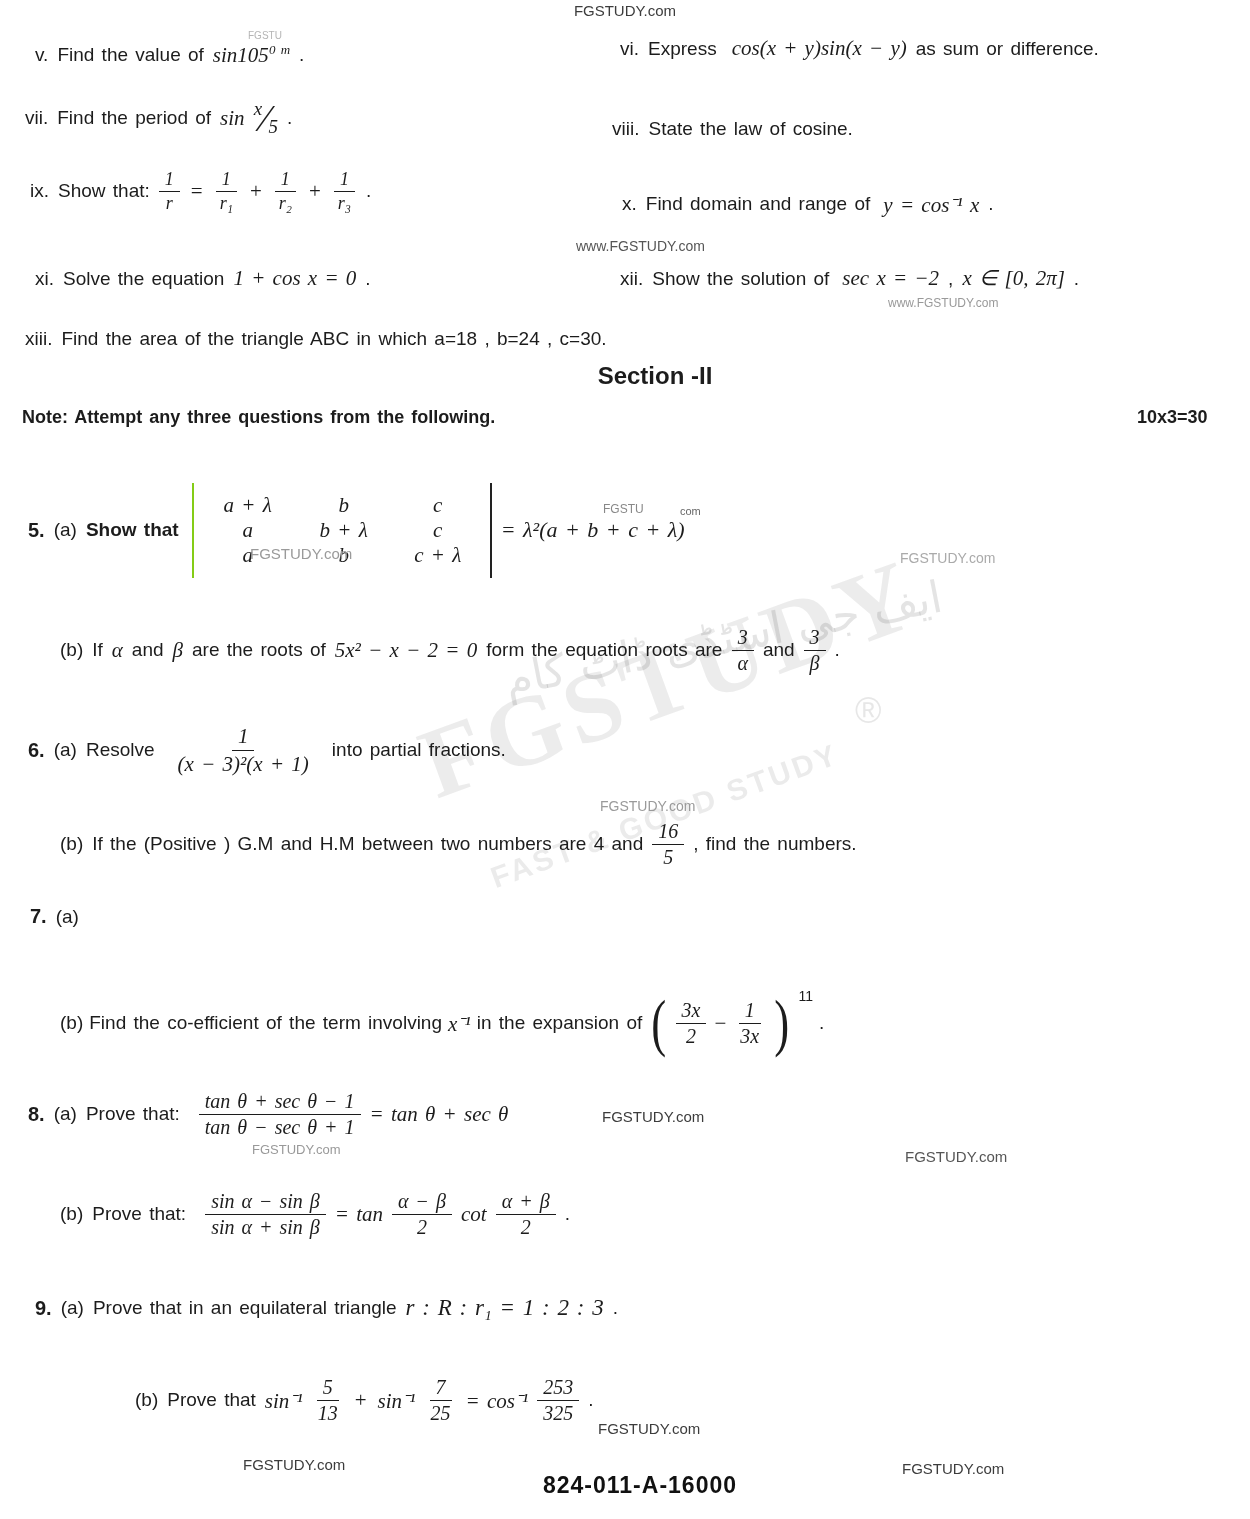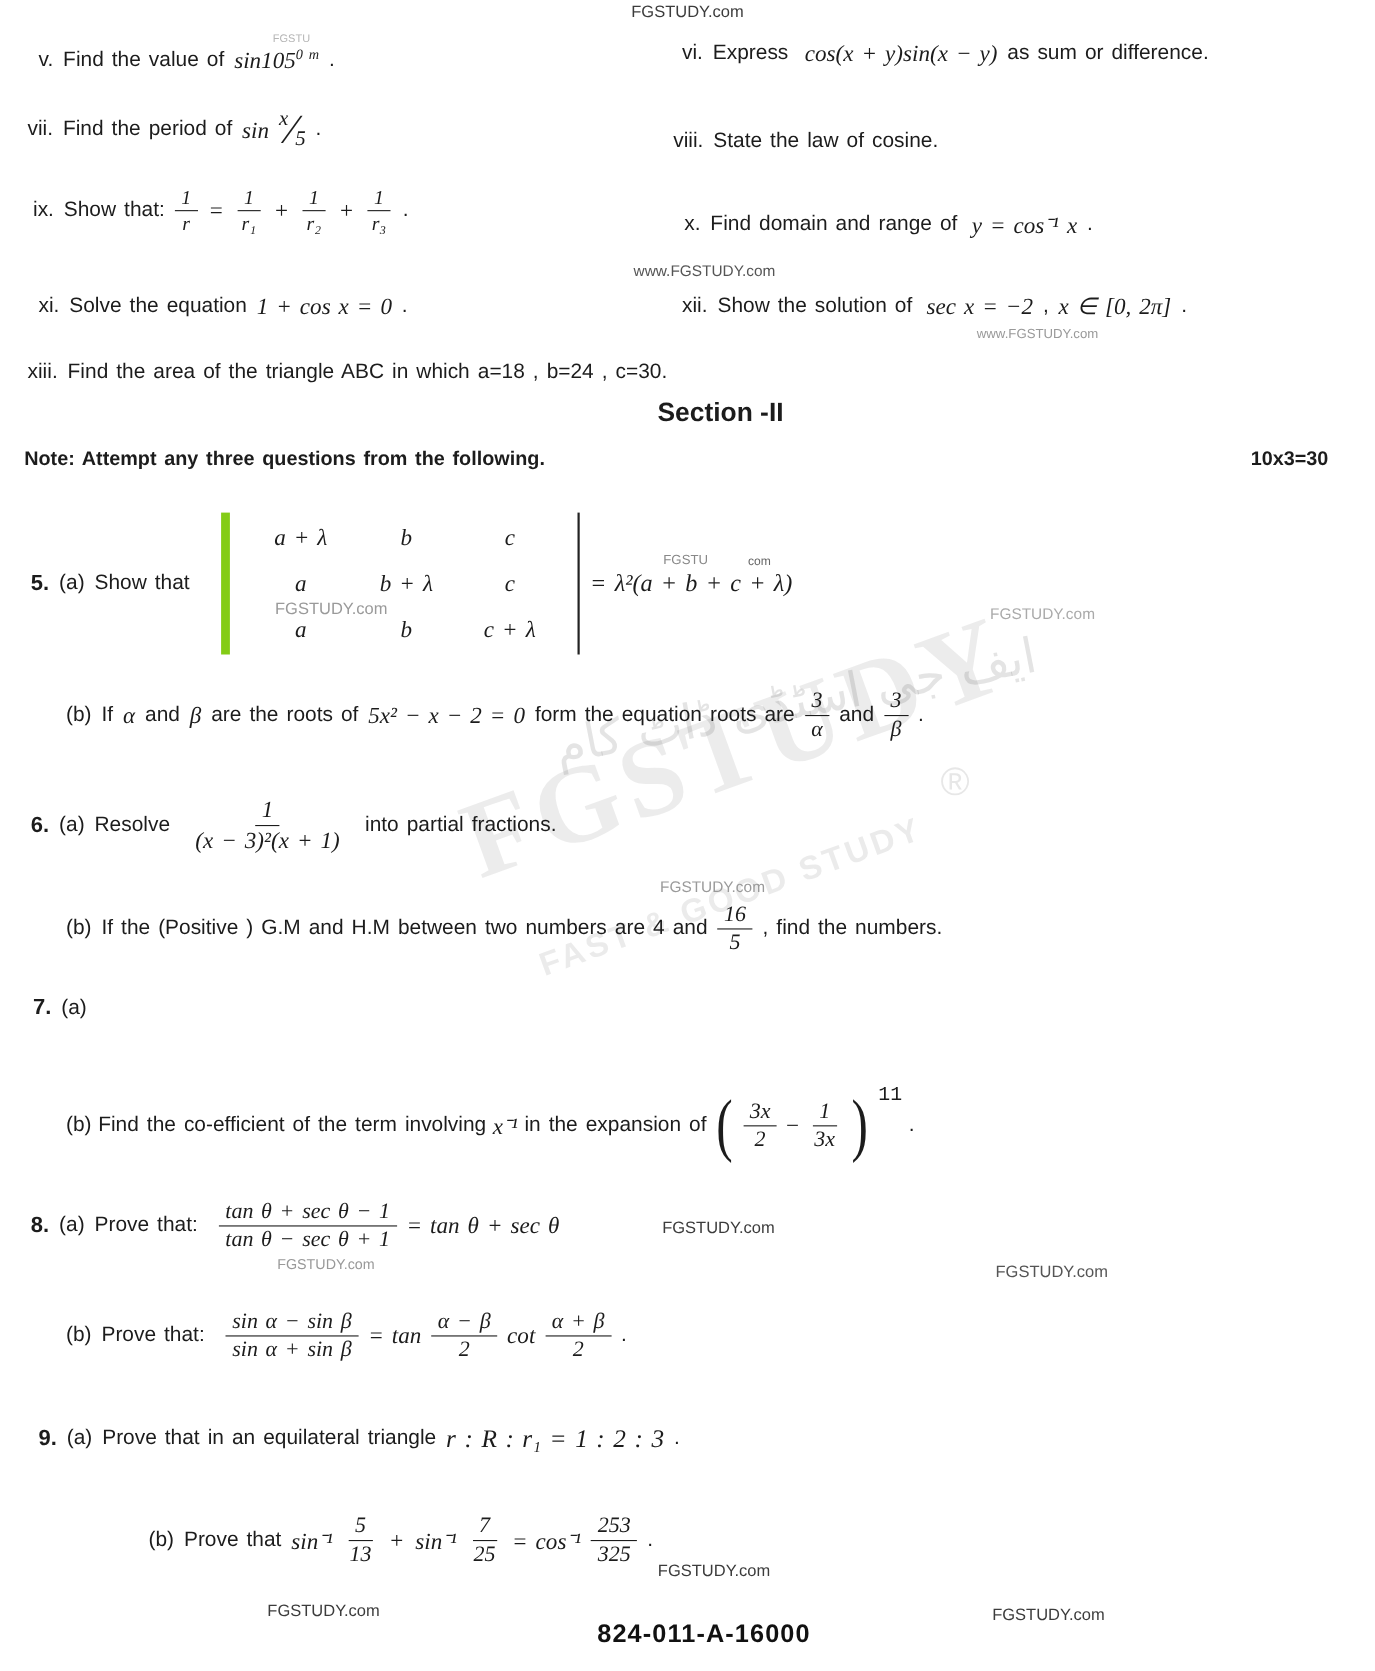--- a/index.html
+++ b/index.html
@@ -19,26 +19,26 @@
   .frac { display:inline-flex; flex-direction:column; align-items:center;
           font-family:"Liberation Serif", serif; font-style:italic; font-size:20px; line-height:1.25; }
   .frac .fn { border-bottom:1.6px solid #1c1c1c; padding:0 6px; text-align:center; }
   .frac .fd { padding:0 6px; text-align:center; }
   .frac.small { font-size:18px; }
   .dfrac { display:inline-flex; align-items:center; font-family:"Liberation Serif", serif; font-style:italic; }
   .dfrac .dn { font-size:19px; position:relative; top:-9px; }
   .dfrac .sl { font-size:38px; font-style:normal; line-height:0.8; }
   .dfrac .dd { font-size:19px; position:relative; top:9px; }
   .det { display:inline-flex; align-items:center; }
-  .det-grid { display:grid; grid-template-columns:88px 104px 84px; row-gap:17px;
-              border-left:8px solid #84cc16; border-right:2px solid #222; padding:10px 20px; }
+  .det-grid { display:grid; grid-template-columns:88px 104px 84px; row-gap:0;
+              border-left:2px solid #84cc16; border-right:2px solid #222; padding:10px 10px; }
   .det-cell { text-align:center; font-family:"Liberation Serif", serif; font-style:italic; font-size:21px; }
   .bp { font-family:"Liberation Serif", serif; font-size:64px; font-weight:400; line-height:0.85;
         display:inline-block; transform:scaleX(0.7); }
-  .exp { font-size:18px; font-family:Liberation Mono, monospace; position:relative; top:-27px; }
+  .exp { font-size:14px; font-family:Liberation Sans, sans-serif; position:relative; top:-27px; }
   .center { left:0; width:1250px; text-align:center; }
   .wm-dark { color:#3c3c3c; font-size:15px; }
   .wm-gray { color:#9a9a9a; font-size:15px; }
   .wm-faint { color:#b5b5b5; font-size:12px; }
   .wm-brand { font-family:"Liberation Serif", serif; font-weight:bold; font-size:100px; letter-spacing:6px;
               color:rgba(70,70,70,0.10); transform:rotate(-20deg); transform-origin:left center; }
   .wm-reg { font-size:36px; color:rgba(70,70,70,0.13); }
   .wm-tag { font-weight:bold; font-size:30px; letter-spacing:3px; color:rgba(70,70,70,0.11);
             transform:rotate(-20deg); transform-origin:left center; }
   .wm-urdu { font-family:"DejaVu Sans", sans-serif; font-size:44px; color:rgba(90,90,90,0.16);
@@ -150,21 +150,21 @@
     <span class="t">Find the area of the triangle ABC in which a=18 , b=24 , c=30.</span>
   </div>
 
   <div class="abs center sec-title" style="top:362px; left:30px;">Section -II</div>
   <div class="abs note" style="left:22px; top:407px;">Note:  Attempt  any three questions from the following.</div>
   <div class="abs marks" style="left:1137px; top:407px;">10x3=30</div>
 
   <div class="abs row qq" style="left:28px; top:460px; height:140px;">
     <span class="qnum">5.</span>
     <span class="t">(a)</span>
-    <span class="t" style="margin-right:20px;">Show that</span>
+    <span class="t" style="margin-right:4px;font-weight:bold;">Show that</span>
     <span class="det">
       <span class="det-grid">
         <span class="det-cell">a + λ</span>
         <span class="det-cell">b</span>
         <span class="det-cell">c</span>
         <span class="det-cell">a</span>
         <span class="det-cell">b + λ</span>
         <span class="det-cell">c</span>
         <span class="det-cell">a</span>
         <span class="det-cell">b</span>

